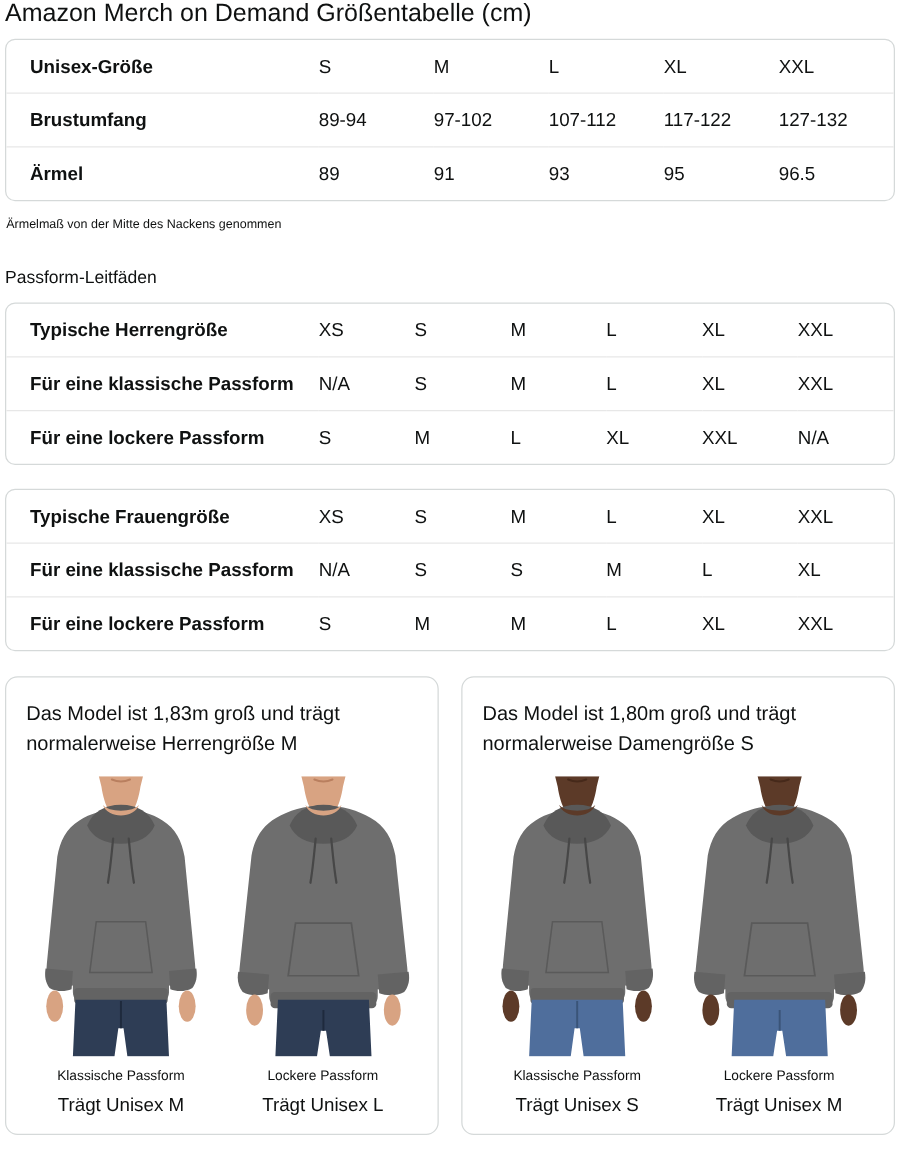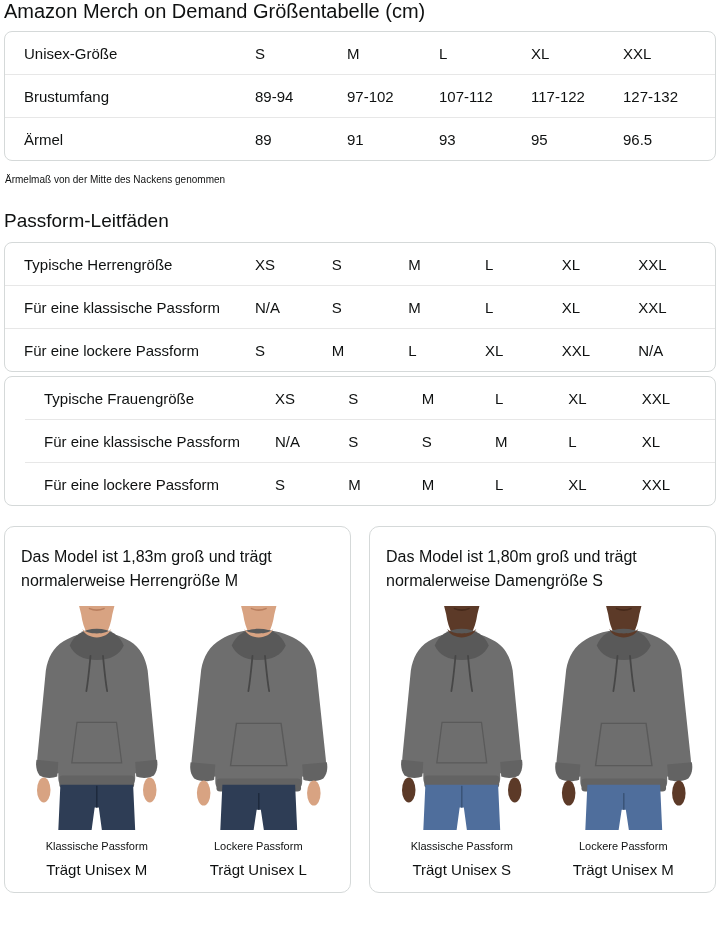--- a/index.html
+++ b/index.html
@@ -5,26 +5,26 @@
   html,body{margin:0;padding:0;background:#fff;}
   body{width:720px;font-family:"Liberation Sans","DejaVu Sans",sans-serif;color:#0F1111;}
   .page{padding:2px 4px 6px;box-sizing:border-box;width:720px;}
 
   .title{font-size:20px;font-weight:400;margin:0 0 11px 0;line-height:18px;}
 
   .tbl-wrap{border:1px solid #D5D9D9;border-radius:8px;overflow:hidden;background:#fff;}
   table{width:100%;border-collapse:collapse;table-layout:fixed;}
   col.c-label{width:250px;}
   td{height:42px;font-size:15px;vertical-align:middle;padding:0;}
-  td.lbl{font-weight:400;padding-left:19px;}
+  td.lbl{font-weight:700;padding-left:19px;}
   tr + tr td{border-top:1px solid #E7E7E7;}
 
   .note{font-size:10px;margin:11px 0 0 1px;line-height:16px;}
-  .section-heading{font-size:19px;font-weight:400;margin:24px 0 12px 0;line-height:18px;}
-  .mt18{margin-top:4px;padding-left:20px;}
+  .section-heading{font-size:14px;font-weight:400;margin:24px 0 12px 0;line-height:18px;}
+  .mt18{margin-top:19px;}
 
   .cards{display:flex;gap:18px;margin-top:20px;}
   .card{flex:1;border:1px solid #D5D9D9;border-radius:10px;padding:16px 14px 13px;box-sizing:border-box;background:#fff;}
   .card-desc{font-size:16px;line-height:24px;margin:2px 2px;}
   .figs{display:flex;gap:16px;margin-top:13px;padding:0 5px;}
   .fig{flex:1;text-align:center;min-width:0;}
   .fig svg{width:100%;height:auto;display:block;}
   .fit-label{font-weight:400;font-size:11px;margin-top:6px;line-height:20px;white-space:nowrap;}
   .size-label{font-size:15px;margin-top:4px;line-height:19px;}
 

